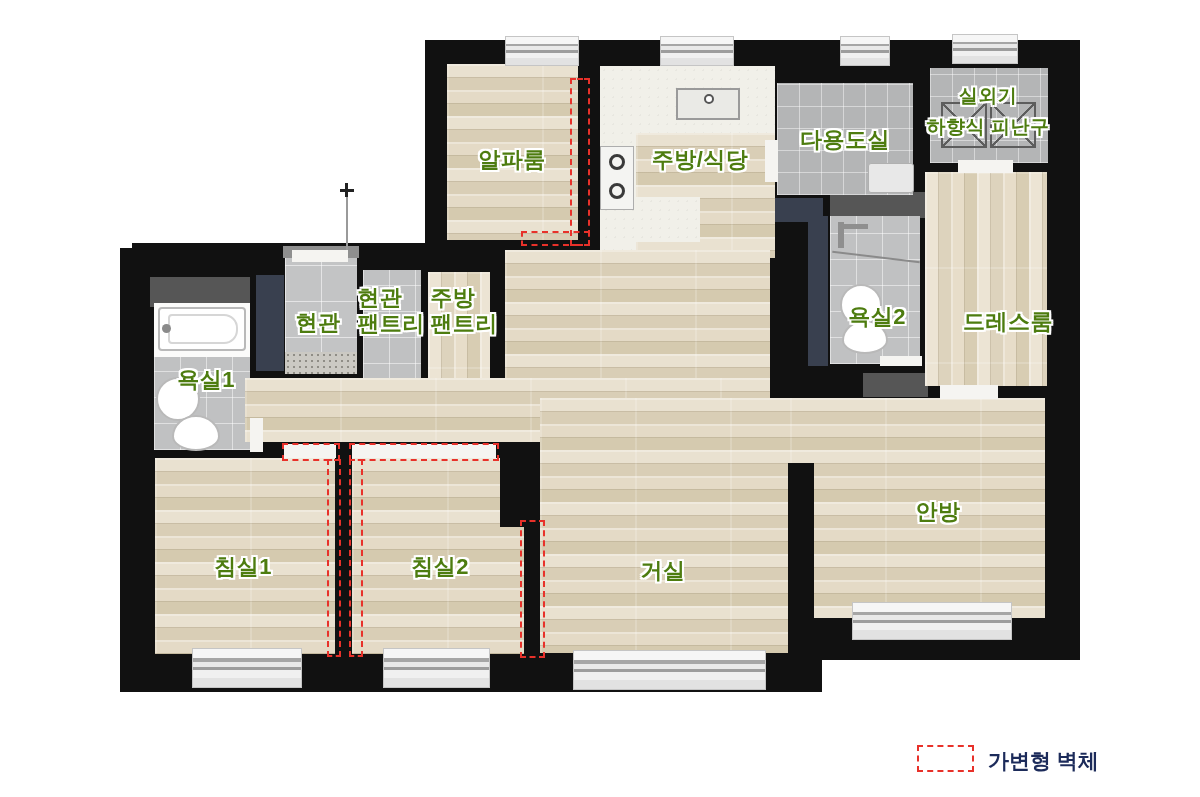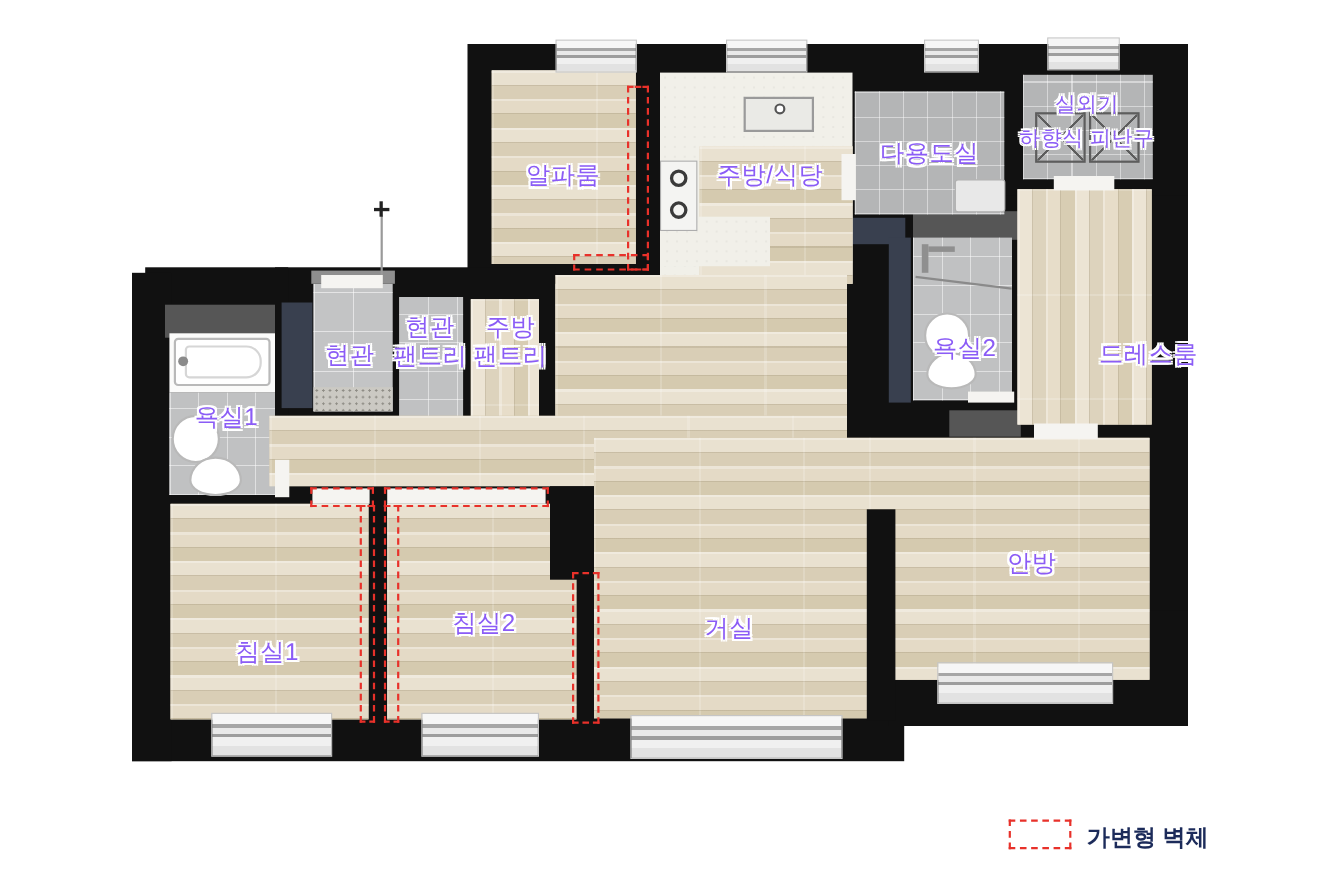--- a/index.html
+++ b/index.html
@@ -29,22 +29,22 @@
     repeating-linear-gradient(90deg, rgba(255,255,255,0.45) 0 1px, rgba(0,0,0,0) 1px 22px);}
   .counter{background-color:#f1f0e9;background-image:radial-gradient(rgba(0,0,0,0.04) 1px, rgba(0,0,0,0) 1px);background-size:9px 9px;}
   .mat{background-color:#cbc9c3;background-image:radial-gradient(#8f8d86 1px, rgba(0,0,0,0) 1px);background-size:6px 6px;}
   .white{background:#fbfbfa;}
   .opening{background:#f5f4f1;}
   .window{background:linear-gradient(180deg,#f6f6f6 0 24%,#a6a6a6 24% 33%,#e9e9e9 33% 47%,#9d9d9d 47% 56%,#f0f0f0 56% 76%,#e2e2e2 76% 100%);border:1px solid #c5c5c5;}
   .hatch{border:2px solid #5d5d5d;background:
     linear-gradient(to top right, rgba(0,0,0,0) calc(50% - 1px), #5d5d5d calc(50% - 1px) calc(50% + 1px), rgba(0,0,0,0) calc(50% + 1px)),
     linear-gradient(to bottom right, rgba(0,0,0,0) calc(50% - 1px), #5d5d5d calc(50% - 1px) calc(50% + 1px), rgba(0,0,0,0) calc(50% + 1px));}
   .flex-wall{border:2px dashed #e8312a;background:rgba(0,0,0,0);}
-  .room-label{position:absolute;transform:translate(-50%,-50%);font-weight:normal;font-size:22px;color:#8b5cf6;
-    white-space:pre-line;text-align:center;line-height:1.2;letter-spacing:0.5px;
+  .room-label{position:absolute;transform:translate(-50%,-50%);font-weight:bold;font-size:22px;color:#4d7c0f;
+    white-space:pre-line;line-height:1.2;letter-spacing:0.5px;
     text-shadow:-2px -2px 0 #fff,2px -2px 0 #fff,-2px 2px 0 #fff,2px 2px 0 #fff,0 -2px 0 #fff,0 2px 0 #fff,-2px 0 0 #fff,2px 0 0 #fff;}
   .room-label.sm{font-size:19px;}
   .fix{border:2px solid #b9b9b9;background:#fff;}
   .round{border-radius:50%;}
   .legend-label{position:absolute;font-weight:bold;font-size:21px;color:#1c2b5a;}
 </style>
 </head>
 <body>
 
 <div class="plan">
@@ -147,22 +147,22 @@
   <div class="room-label" style="left:845px;top:140px">다용도실</div>
   <div class="room-label sm" style="left:988px;top:96px;white-space:nowrap">실외기</div>
   <div class="room-label sm" style="left:988px;top:127px;white-space:nowrap">하향식 피난구</div>
   <div class="room-label" style="left:318px;top:323px">현관</div>
   <div class="room-label" style="left:391px;top:311px">현관
 팬트리</div>
   <div class="room-label" style="left:464px;top:311px">주방
 팬트리</div>
   <div class="room-label" style="left:206px;top:380px">욕실1</div>
   <div class="room-label" style="left:877px;top:317px">욕실2</div>
-  <div class="room-label" style="left:1044px;top:322px">드레스룸</div>
-  <div class="room-label" style="left:243px;top:593px">침실1</div>
+  <div class="room-label" style="left:1008px;top:322px">드레스룸</div>
+  <div class="room-label" style="left:243px;top:567px">침실1</div>
   <div class="room-label" style="left:440px;top:567px">침실2</div>
   <div class="room-label" style="left:663px;top:571px">거실</div>
   <div class="room-label" style="left:938px;top:512px">안방</div>
 
   <div class="abs flex-wall" style="left:917px;top:745px;width:57px;height:27px;border-width:2.5px"></div>
   <div class="legend-label" style="left:988px;top:747px">가변형 벽체</div>
 
 </div>
 
 </body></html>

